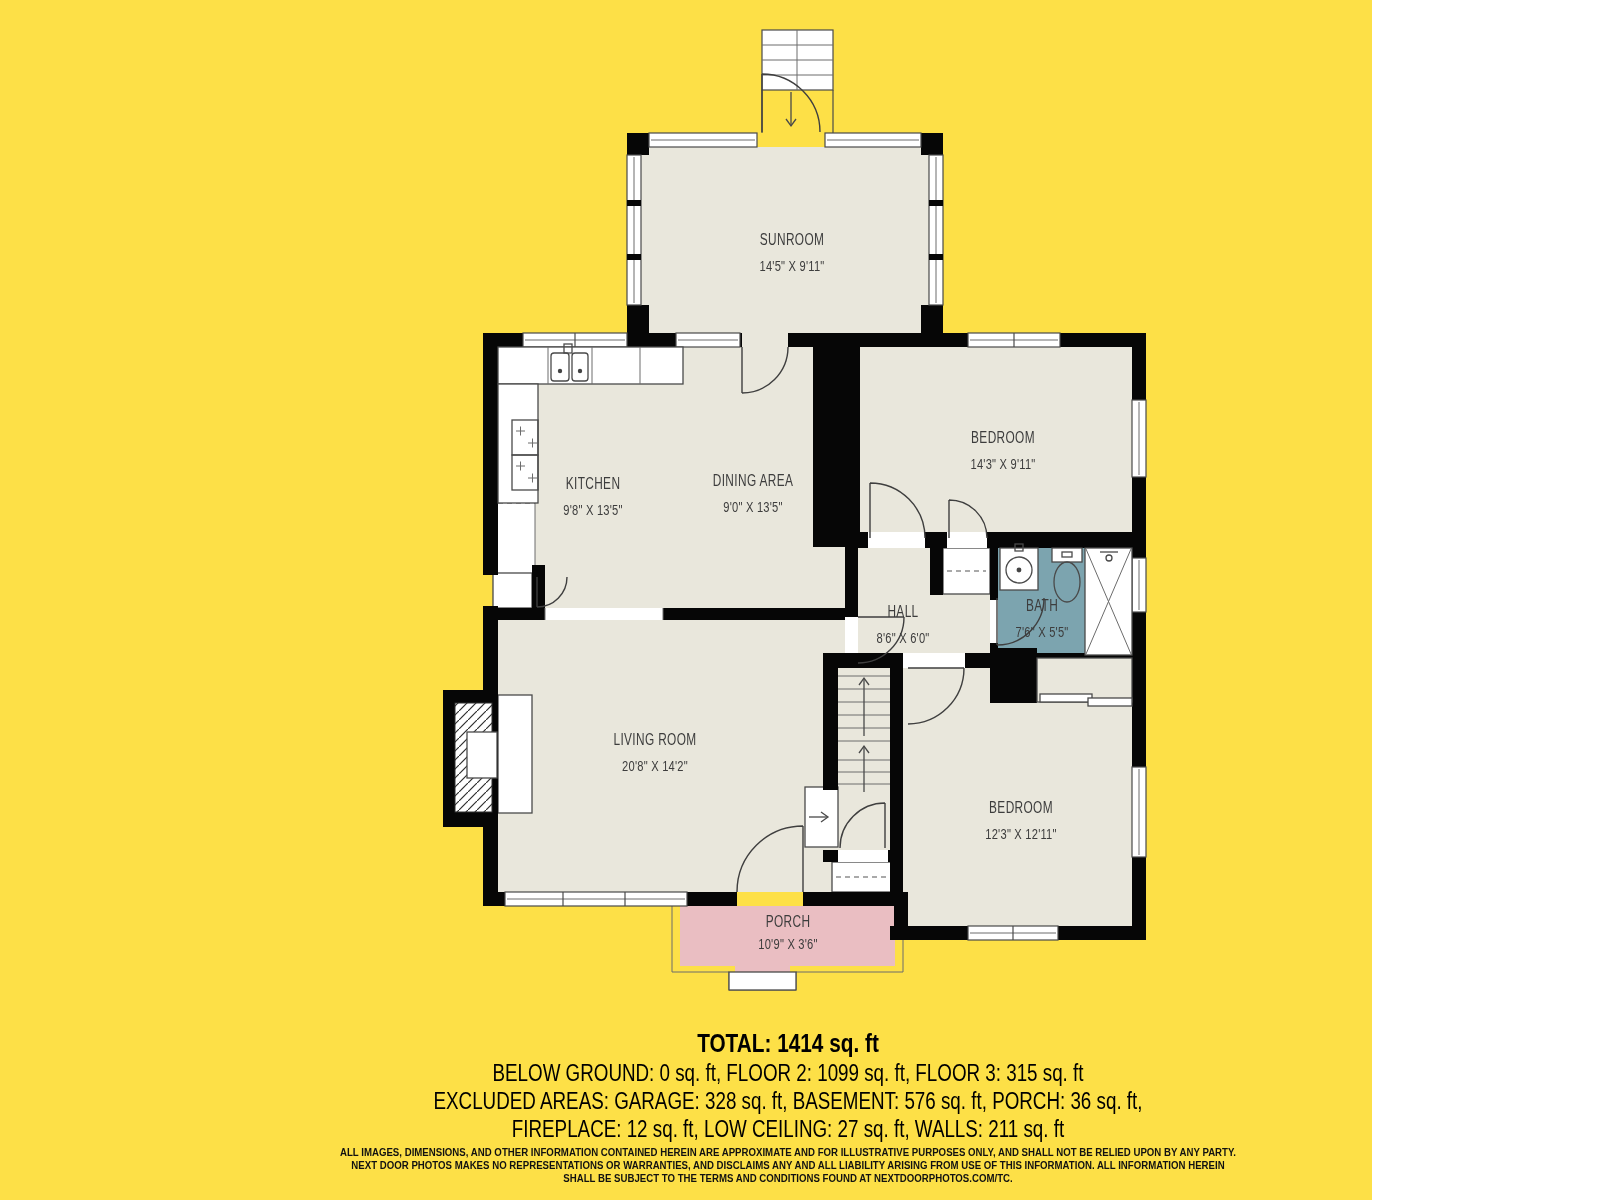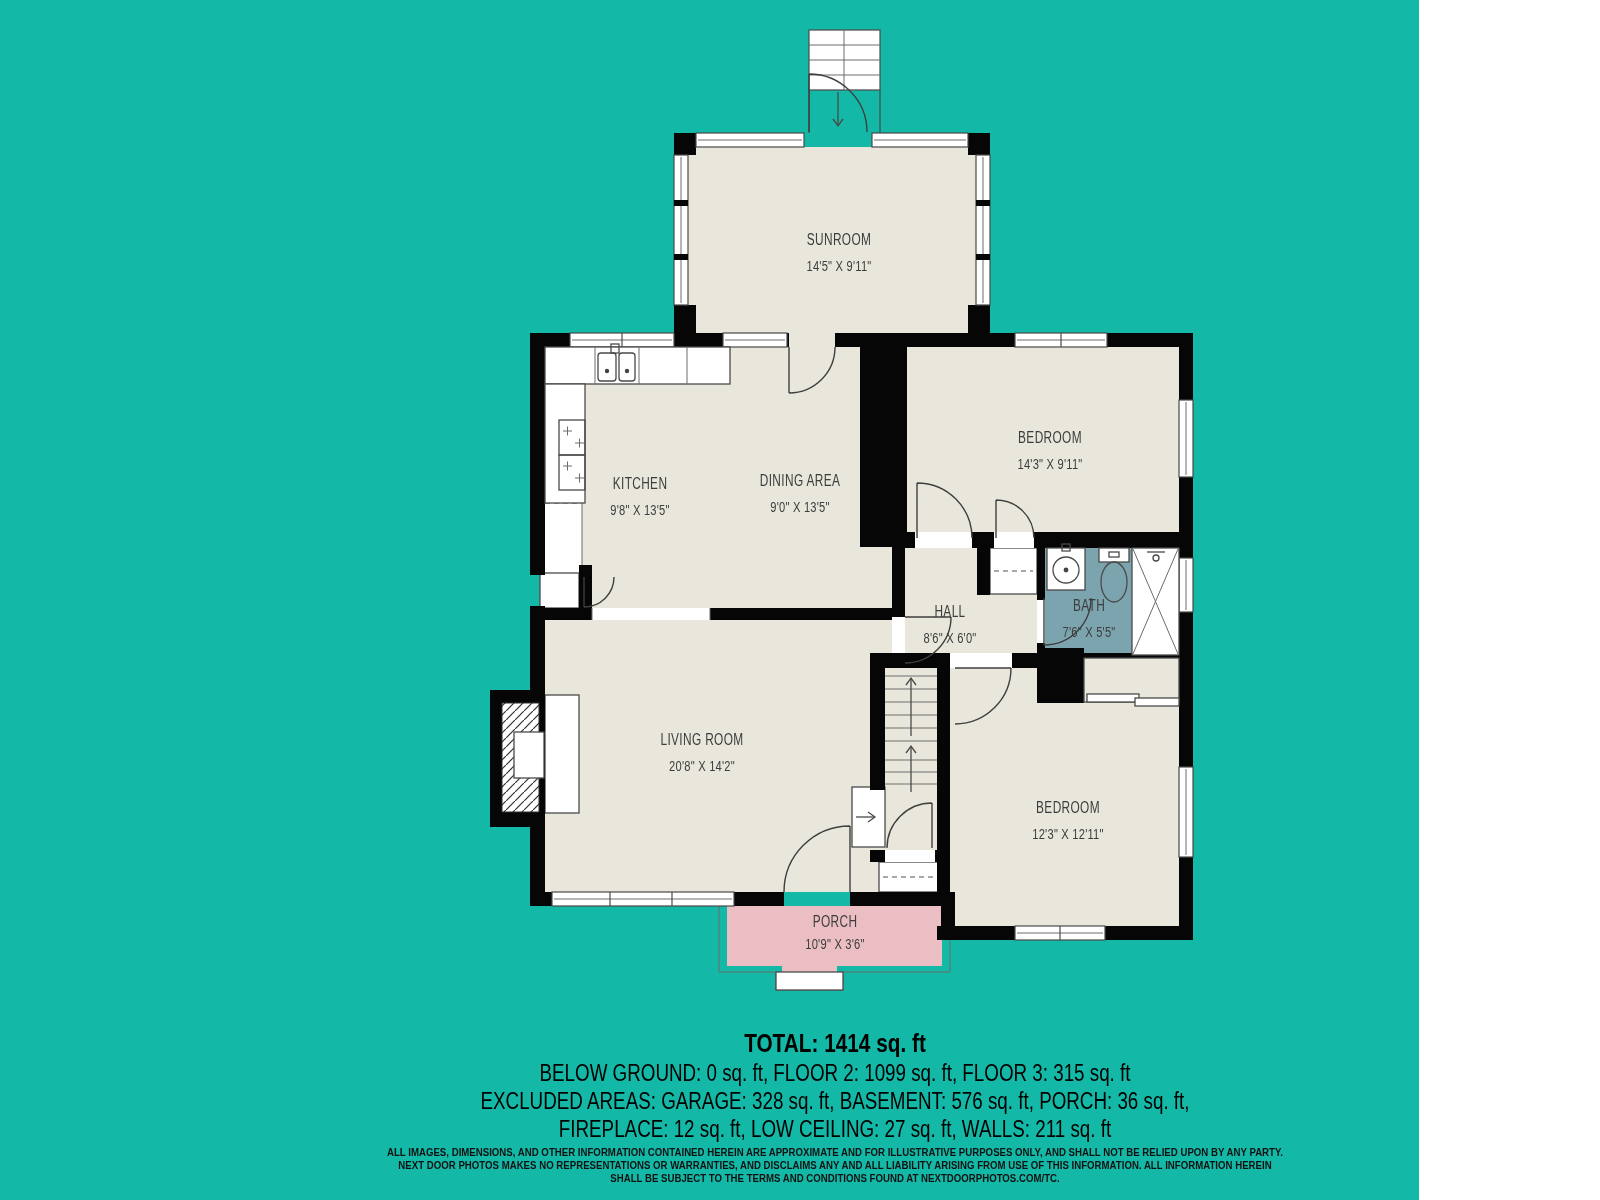--- a/index.html
+++ b/index.html
@@ -1,16 +1,16 @@
 <!DOCTYPE html>
 <html><head>
 <meta charset="utf-8">
 <style>
   html,body{margin:0;padding:0;background:#ffffff;}
-  #canvas{position:relative;width:1372px;height:1200px;background:#14b8a6;overflow:hidden;padding-left:47px;}
+  #canvas{position:relative;width:1372px;height:1200px;background:#fde047;overflow:hidden;}
   svg{display:block;}
   .floor{fill:#e9e7dc;}
   .wall{fill:#060606;}
   .gapw{fill:#ffffff;}
   .wbox{fill:#ffffff;stroke:#4a4a4a;stroke-width:1.3;}
   .winbox{fill:#ffffff;stroke:#4a4a4a;stroke-width:1.2;}
   .ln{stroke:#4a4a4a;stroke-width:1.2;fill:none;}
   .lnthin{stroke:#6c6c6c;stroke-width:1;fill:none;}
   .dash{stroke:#555;stroke-width:1.2;stroke-dasharray:5 4;fill:none;}
   .arc{stroke:#3f3f3f;stroke-width:1.4;fill:none;}

